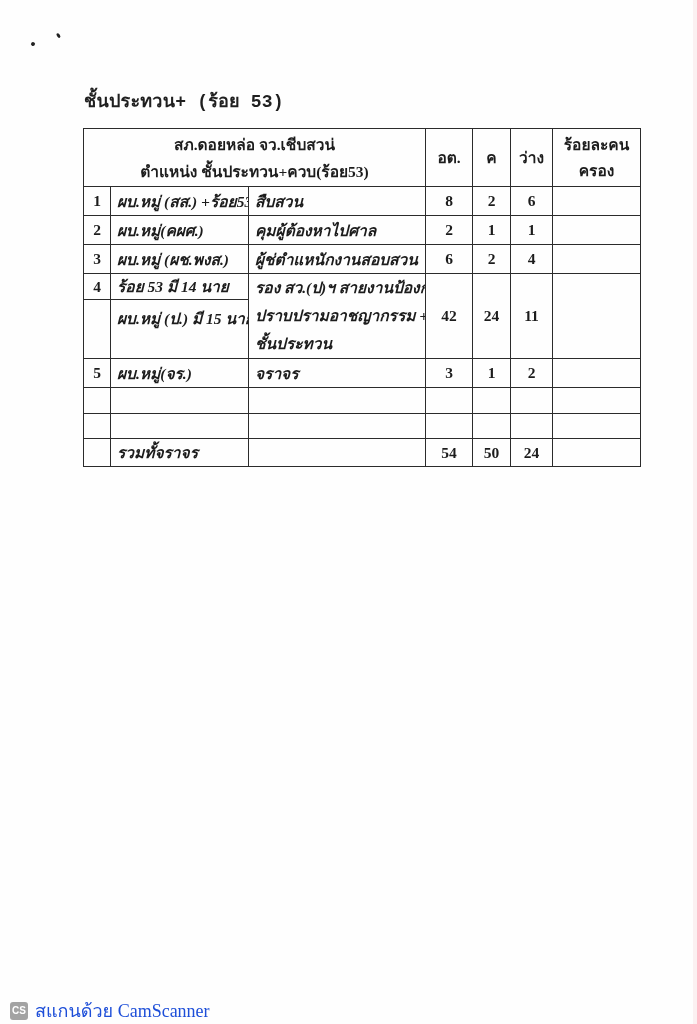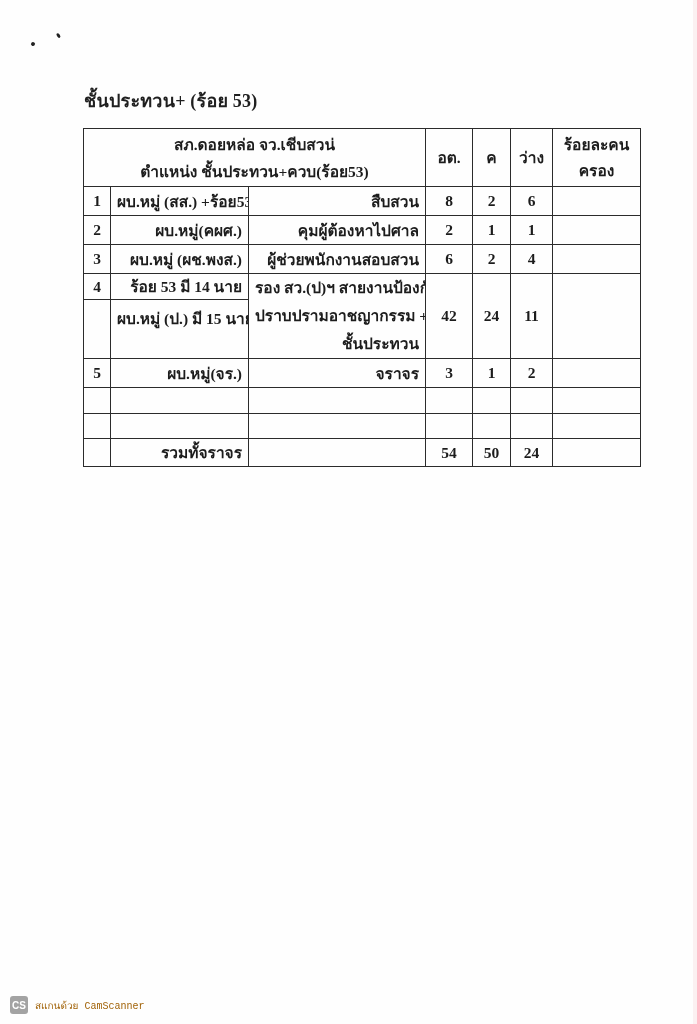--- a/index.html
+++ b/index.html
@@ -27,20 +27,21 @@
   .speck-1 { left: 31px; top: 42px; width: 4px; height: 4px; transform: rotate(40deg); }
   .speck-2 { left: 57px; top: 33px; width: 3px; height: 5px; transform: rotate(-30deg); border-radius: 40% 60% 50% 50%; }
 
   .doc-title {
     position: absolute;
     left: 84px;
     top: 86px;
     font-size: 18px;
     font-weight: bold;
     letter-spacing: 0.2px;
+    font-family: Liberation Mono, monospace;
   }
 
   table.main {
     position: absolute;
     left: 83px;
     top: 128px;
     width: 557px;
     border-collapse: collapse;
     table-layout: fixed;
     font-size: 15.5px;
@@ -48,21 +49,21 @@
     color: #1c1c1c;
   }
   table.main td {
     border: 1.6px solid #2b2b2b;
     padding: 0 6px;
     vertical-align: middle;
     overflow: hidden;
     white-space: nowrap;
   }
   td.c-center { text-align: center; padding: 0 2px; }
-  td.c-left { text-align: right; }
+  td.c-left { text-align: left; font-style: italic; }
 
   tr.r-header { height: 58px; }
   tr.r-std { height: 29px; }
   tr.r-4a { height: 25px; }
   tr.r-4b { height: 59px; }
   tr.r-empty1 { height: 26px; }
   tr.r-empty2 { height: 25px; }
   tr.r-total { height: 28px; }
 
   .hdr-org { text-align: center; line-height: 27px; vertical-align: middle; }
@@ -81,23 +82,23 @@
     width: 18px; height: 18px;
     background: #a3a3a3;
     border-radius: 3px;
     color: #ffffff;
     font-family: "Liberation Sans", sans-serif;
     font-size: 10px;
     font-weight: bold;
     display: flex; align-items: center; justify-content: center; text-align: right;
   }
   .footer-text {
-    color: #a16207;
-    font-family: Liberation Mono, monospace;
-    font-size: 10px;
+    color: #1d4ed8;
+    font-family: Liberation Serif, serif;
+    font-size: 18px;
   }
 </style>
 </head>
 <body>
 
 <div class="page">
   <div class="edge-strip"></div>
   <div class="speck speck-1"></div>
   <div class="speck speck-2"></div>
 
@@ -145,21 +146,21 @@
       <td class="c-left">คุมผู้ต้องหาไปศาล</td>
       <td class="c-center">2</td>
       <td class="c-center">1</td>
       <td class="c-center">1</td>
       <td class="c-center"></td>
     </tr>
 
     <tr class="r-std">
       <td class="c-center">3</td>
       <td class="c-left">ผบ.หมู่ (ผช.พงส.)</td>
-      <td class="c-left">ผู้ช่วยพนักงานสอบสวน</td>
+      <td class="c-left">ผู้ช่ตำแหนักงานสอบสวน</td>
       <td class="c-center">6</td>
       <td class="c-center">2</td>
       <td class="c-center">4</td>
       <td class="c-center"></td>
     </tr>
 
     <tr class="r-4a">
       <td class="c-center">4</td>
       <td class="c-left">ร้อย 53 มี 14 นาย</td>
       <td class="c-left duty-multiline" rowspan="2">

